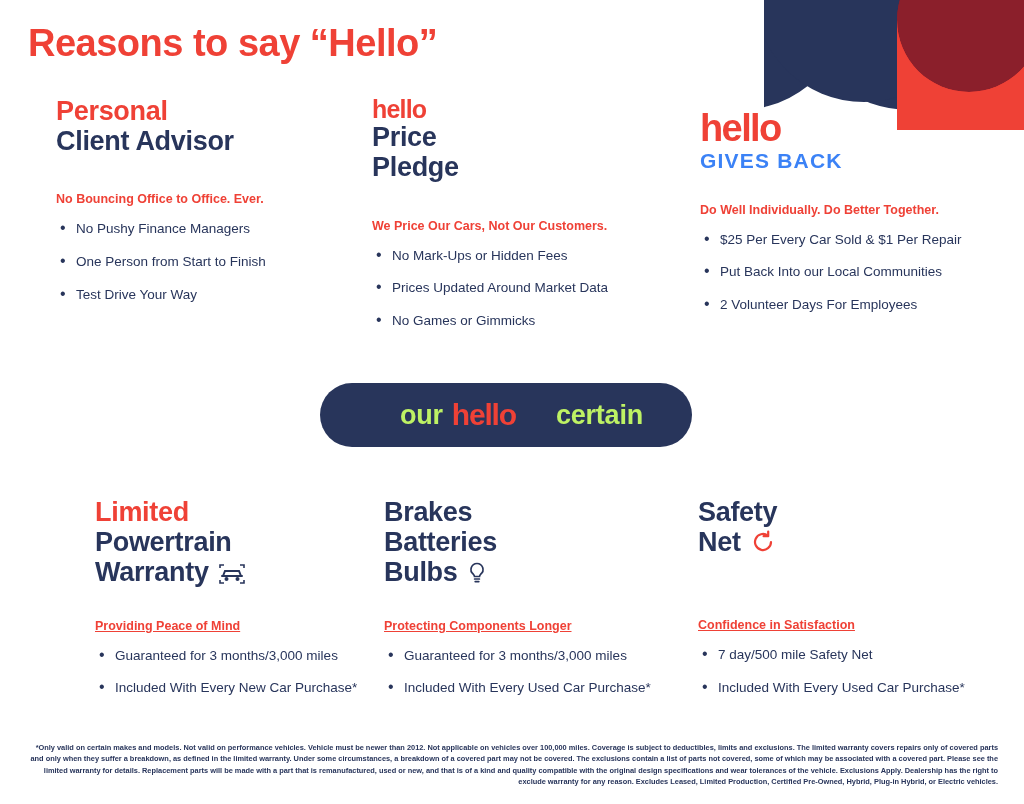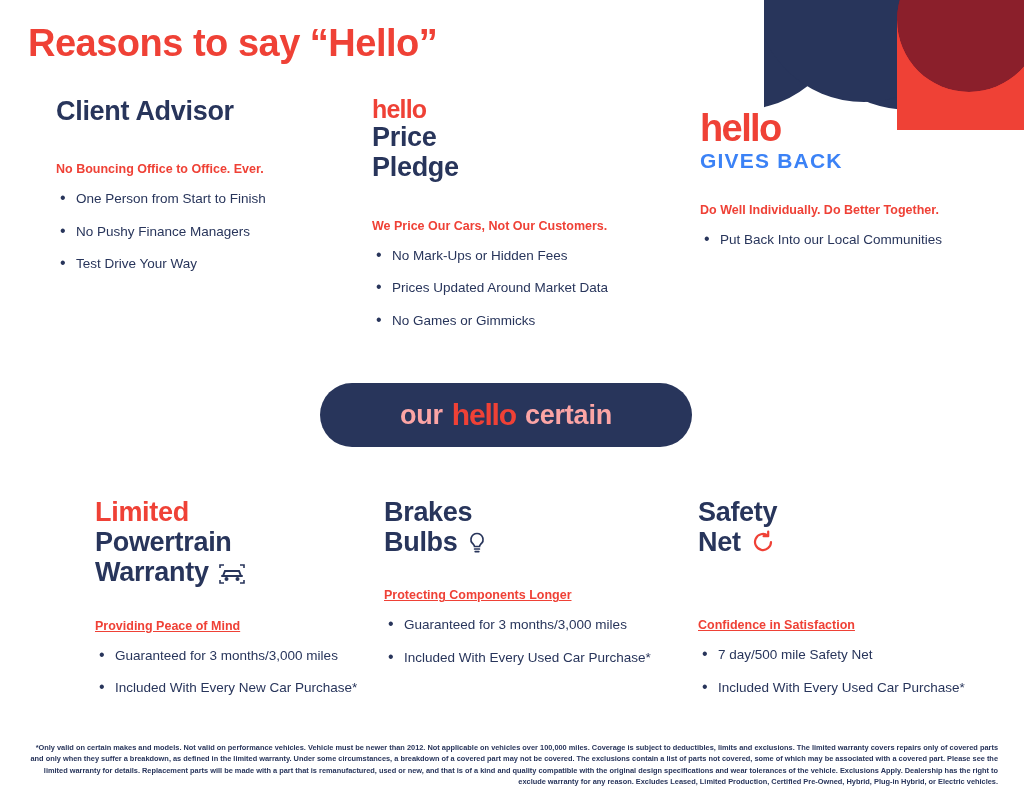--- a/index.html
+++ b/index.html
@@ -123,24 +123,25 @@
     width: 372px;
     height: 64px;
     background: #28355b;
     border-radius: 32px;
     display: flex;
     align-items: center;
     justify-content: center;
     gap: 9px;
   }
   .pill .w {
-    color: #fca5a5;
+    color: #bef264;
     font-size: 27px;
     font-weight: bold;
     letter-spacing: -0.2px;
+    margin-left: 31px;
   }
   .pill .h {
     color: #ef4136;
     font-size: 30px;
     font-weight: bold;
     letter-spacing: -1.2px;
   }
 
   
   .icon-inline { display: inline-block; vertical-align: -3px; margin-left: 3px; }
@@ -176,26 +177,27 @@
       <path d="M 133 20 A 72 72 0 0 0 277 20 L 277 130 L 133 130 Z" fill="#ef4136"></path>
     </svg>
   </div>
 
   <div class="headline">Reasons to say “Hello”</div>
 
   <div class="cols top">
 
     <div class="col c1">
       <div class="title">
+        <span class="red">Personal</span>
         <span class="navy">Client Advisor</span>
       </div>
       <div class="subhead">No Bouncing Office to Office. Ever.</div>
       <ul class="points">
+        <li>No Pushy Finance Managers</li>
         <li>One Person from Start to Finish</li>
-        <li>No Pushy Finance Managers</li>
         <li>Test Drive Your Way</li>
       </ul>
     </div>
 
     <div class="col c2">
       <div class="title">
         <span class="hello-word">hello</span>
         <span class="navy">Price</span>
         <span class="navy">Pledge</span>
       </div>
@@ -207,21 +209,23 @@
       </ul>
     </div>
 
     <div class="col c3">
       <div class="title" style="margin-top:14px;">
         <span class="hello-big">hello</span>
         <span class="gives-back">GIVES BACK</span>
       </div>
       <div class="subhead" style="margin-top:30px;">Do Well Individually. Do Better Together.</div>
       <ul class="points">
+        <li>$25 Per Every Car Sold &amp; $1 Per Repair</li>
         <li>Put Back Into our Local Communities</li>
+        <li>2 Volunteer Days For Employees</li>
       </ul>
     </div>
   </div>
 
   <div class="pill">
     <span class="w">our</span>
     <span class="h">hello</span>
     <span class="w">certain</span>
   </div>
 
@@ -246,20 +250,21 @@
       <div class="subhead">Providing Peace of Mind</div>
       <ul class="points">
         <li>Guaranteed for 3 months/3,000 miles</li>
         <li>Included With Every New Car Purchase*</li>
       </ul>
     </div>
 
     <div class="col b2">
       <div class="title">
         <span class="navy">Brakes</span>
+        <span class="navy">Batteries</span>
         <span>
           <span class="navy inline">Bulbs</span>
           <span class="icon-inline">
             <svg width="18" height="22" viewBox="0 0 18 22">
               <path d="M9 1.5 a6 6 0 0 1 3.6 10.8 c-0.7 0.6 -1 1.3 -1.1 2.2 h-5 c-0.1 -0.9 -0.4 -1.6 -1.1 -2.2 A6 6 0 0 1 9 1.5 z" fill="none" stroke="#28355b" stroke-width="1.7"></path>
               <path d="M6.6 17 h4.8 M7.2 19.6 h3.6" stroke="#28355b" stroke-width="1.7" stroke-linecap="round"></path>
             </svg>
           </span>
         </span>
       </div>

